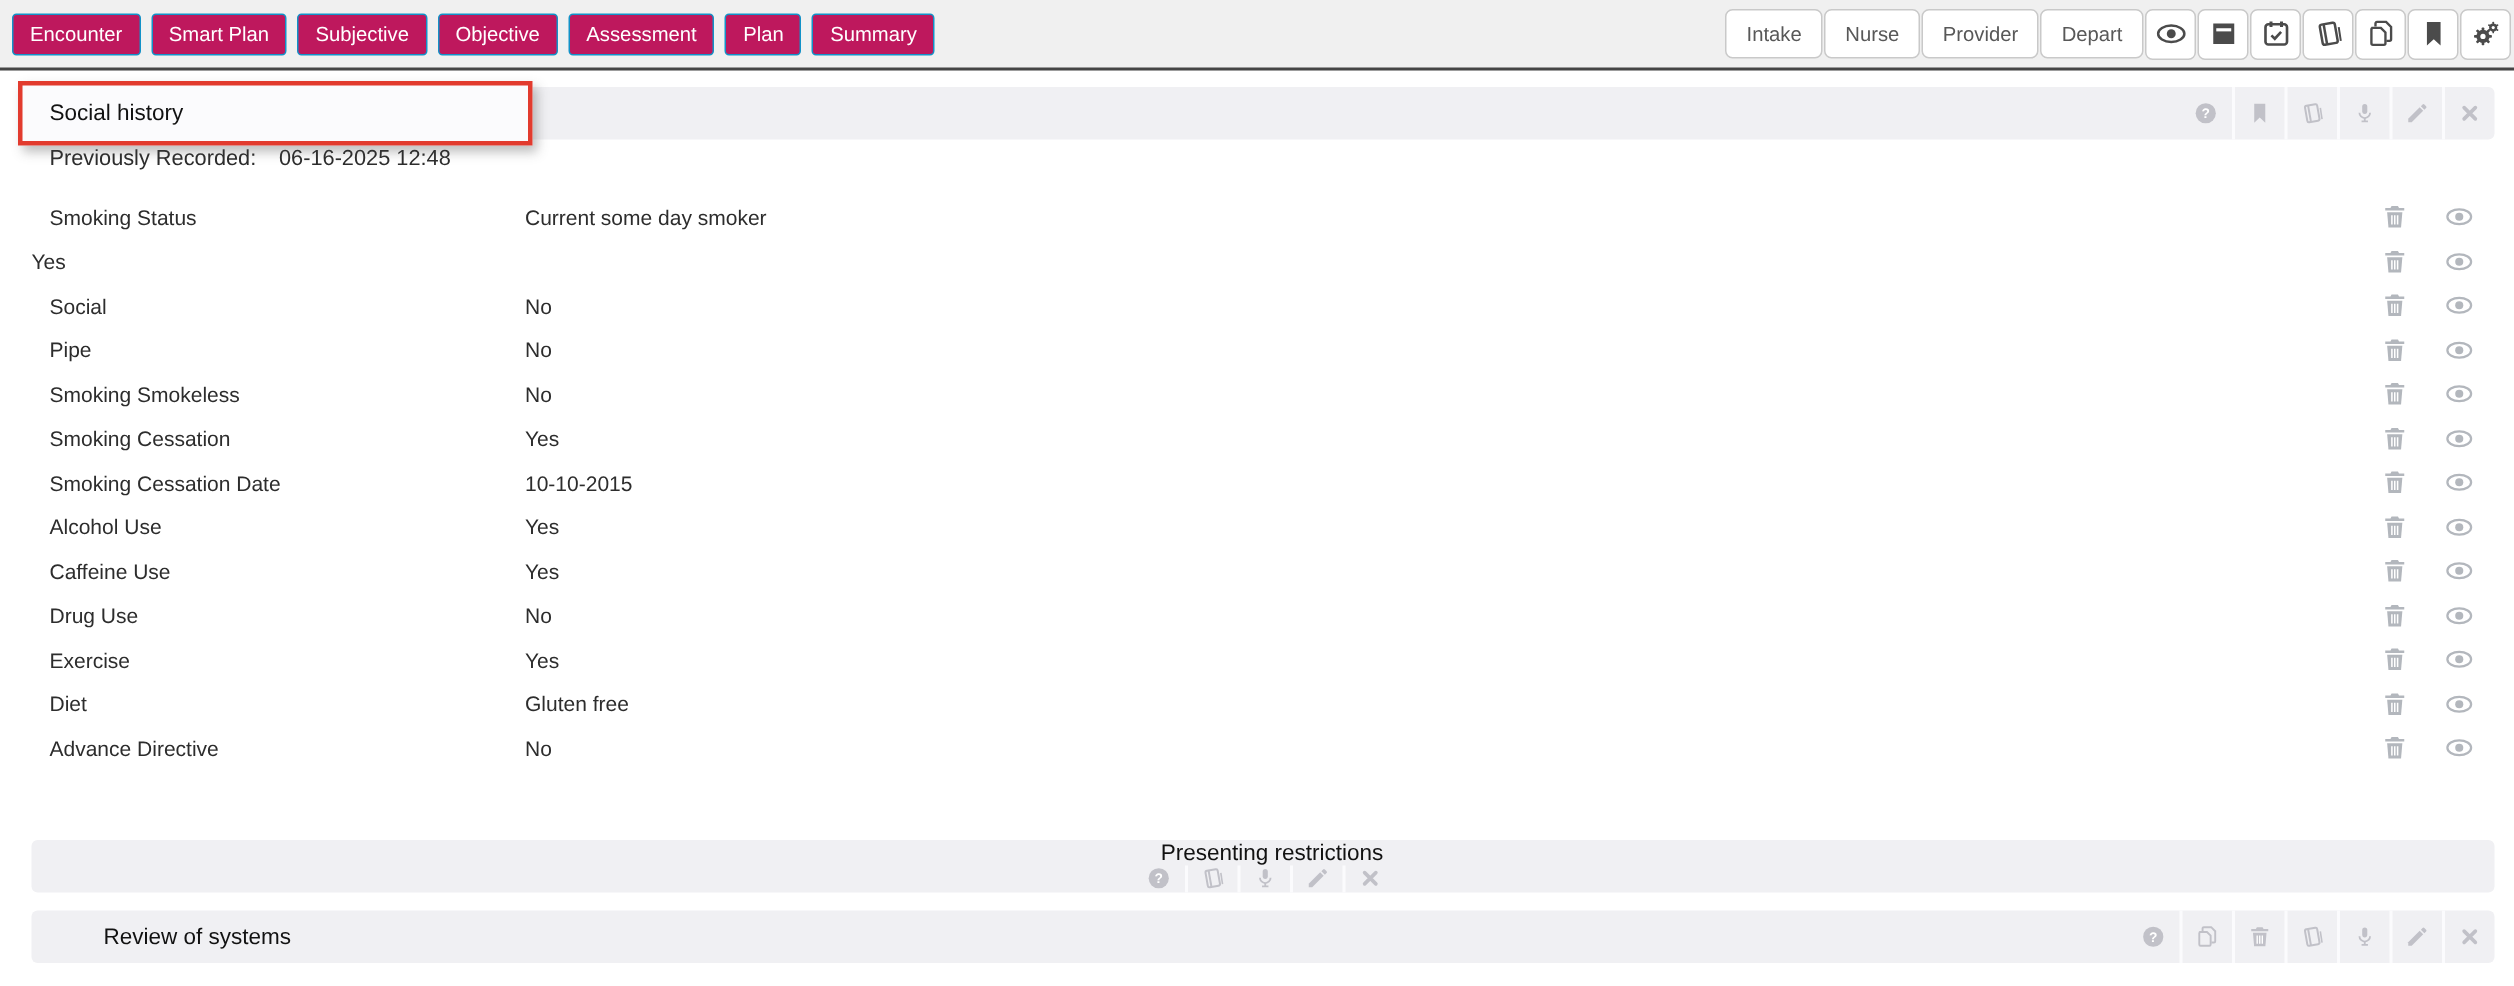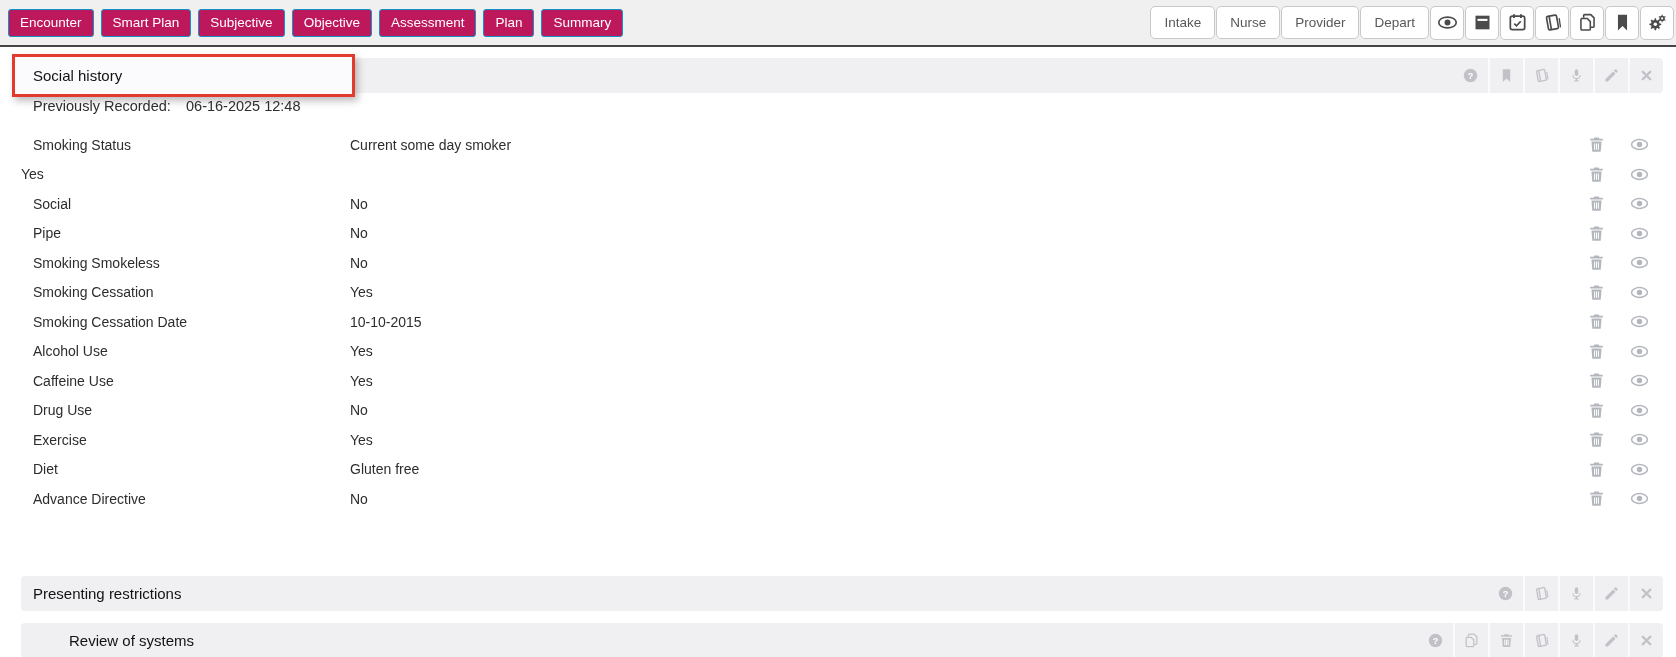--- a/index.html
+++ b/index.html
@@ -41,21 +41,21 @@
   .prev-recorded .pr-label { width:165px; padding-left:12px; }
 
   .rows { margin-top:13px; }
   .row { height:29.5px; display:flex; align-items:center; font-size:14px; color:#2d2d2d; }
   .row-label { width:329px; padding-left:12px; flex:0 0 329px; }
   .row-value { flex:1 1 auto; }
   .row-actions { display:flex; align-items:center; gap:24px; padding-right:14px; color:#b3b7bd; }
   .row-actions .icon { cursor:pointer; }
   .row-actions .icon svg { width:19px; height:19px; display:block; }
 
-  .gap-lg { margin-top:62px; }
+  .gap-lg { margin-top:46px;flex-direction:column; }
   .gap-sm { margin-top:12px;padding-left:36px; }
   .icon { display:inline-flex; }
 </style>
 </head>
 <body>
 
 <header class="toolbar">
   <nav class="nav-tabs" id="nav-tabs">
       <button class="nav-btn">Encounter</button>
       <button class="nav-btn">Smart Plan</button>

